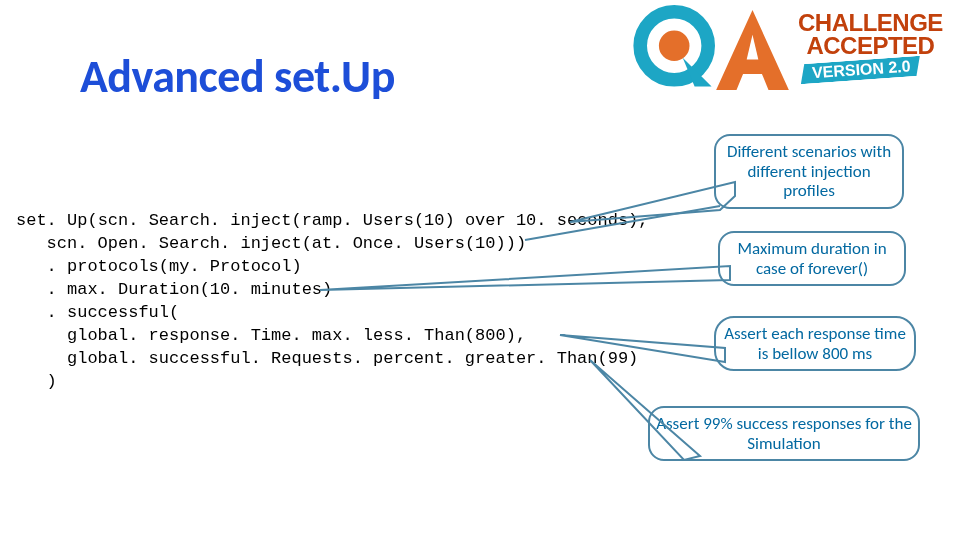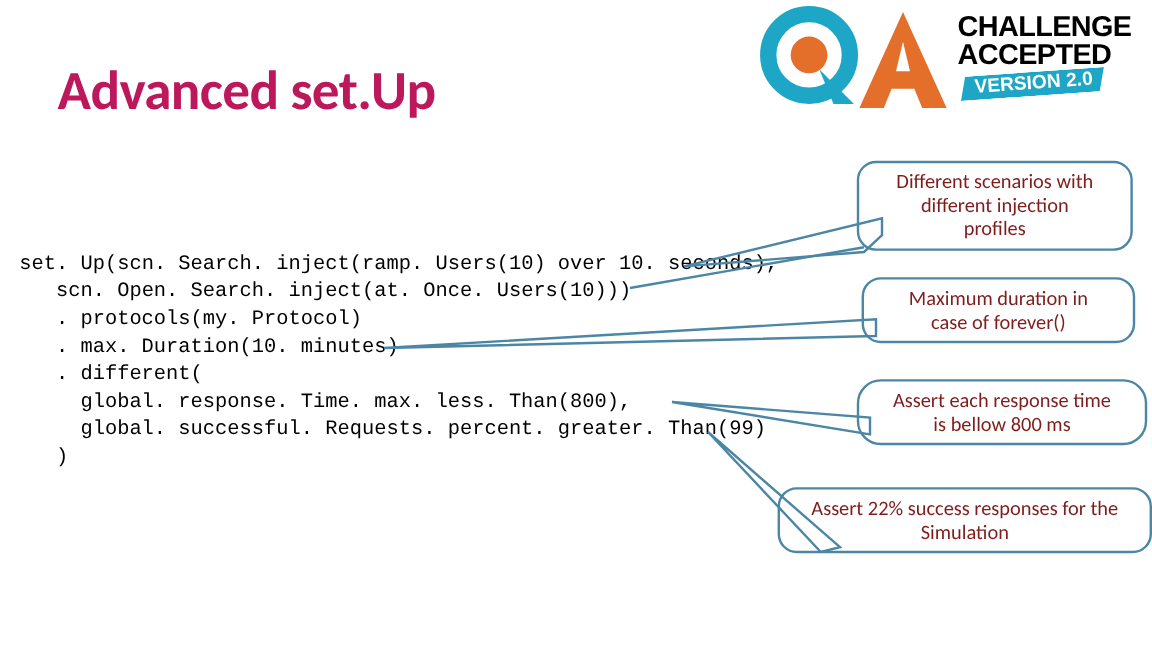--- a/index.html
+++ b/index.html
@@ -11,41 +11,41 @@
     font-family: "Trebuchet MS", "Calibri", "Arial", sans-serif;
     overflow: hidden;
   }
   .slide {
     position: relative;
     width: 960px;
     height: 540px;
   }
   .title {
     position: absolute;
-    left: 48px;
+    left: 80px;
     top: 48px;
     font-size: 46px;
     font-weight: 700;
-    color: #be185d;
+    color: #1d4ed8;
     letter-spacing: -0.5px;
   }
   .logo {
     position: absolute;
     right: 0px;
     top: 0px;
     width: 330px;
     height: 90px;
   }
   .callout {
     position: absolute;
     border: 2px solid #4c86a5;
     border-radius: 16px;
-    padding: 6px 24px;
+    padding: 6px 4px;
     font-size: 17px;
-    color: #7f1d1d;
+    color: #0369a1;
     text-align: center;
     background: #fff;
     line-height: 1.15;
   }
   .code {
     position: absolute;
     left: 16px;
     top: 210px;
     font-family: "Courier New", monospace;
     font-size: 17px;
@@ -75,23 +75,24 @@
     position: absolute;
     left: 85px; top: 10px;
     width: 75px; height: 80px;
   }
   .logo .chword {
     position: absolute;
     left: 168px; top: 12px;
     font-family: "Arial Black", Arial, sans-serif;
     font-weight: 900;
     font-size: 24px;
-    color: #000000;
+    color: #c2410c;
     letter-spacing: -0.5px;
     line-height: 0.95;
+    text-align: center;
   }
   .logo .ver {
     position: absolute;
     left: 170px;
     top: 60px;
     transform: rotate(-4deg);
   }
   .logo .ver .band {
     background: #1da6c5;
     color: #fff;
@@ -127,33 +128,33 @@
     </div>
     <div class="ver">
       <span class="band">VERSION 2.0</span>
     </div>
   </div>
 
   <div class="code"><span>set. Up(</span><span class="it">scn. Search</span><span>. inject(ramp. Users(10) over 10. seconds),</span>
 <span>   </span><span class="it">scn. Open. Search</span><span>. inject(at. Once. Users(10)))</span>
 <span>   . protocols(</span><span class="it">my. Protocol</span><span>)</span>
 <span>   . max. Duration(10. minutes)</span>
-<span>   . different(</span>
+<span>   . successful(</span>
 <span>     global. response. Time. max. less. Than(800),</span>
 <span>     global. successful. Requests. percent. greater. Than(99)</span>
 <span>   )</span></div>
 
   <div class="callout" style="left:714px; top:134px; width:178px;">Different scenarios
 with different
 injection profiles</div>
   <div class="callout" style="left:718px; top:231px; width:176px;">Maximum duration
 in case of forever()</div>
   <div class="callout" style="left:714px; top:316px; width:190px;border-radius:20px;">Assert each response
 time is bellow 800 ms</div>
-  <div class="callout" style="left:648px; top:406px; width:260px;">Assert 22% success
+  <div class="callout" style="left:648px; top:406px; width:260px;">Assert 99% success
 responses for the Simulation</div>
 
   <svg class="lines">
 
     <path d="M735 196 L720 210 L570 222 L735 182 Z" fill="#fff" stroke="#4c86a5"></path>
 
     <line x1="720" y1="206" x2="525" y2="240"></line>
 
     <path d="M730 280 L320 290 L730 266 Z" fill="#fff" stroke="#4c86a5"></path>
 

